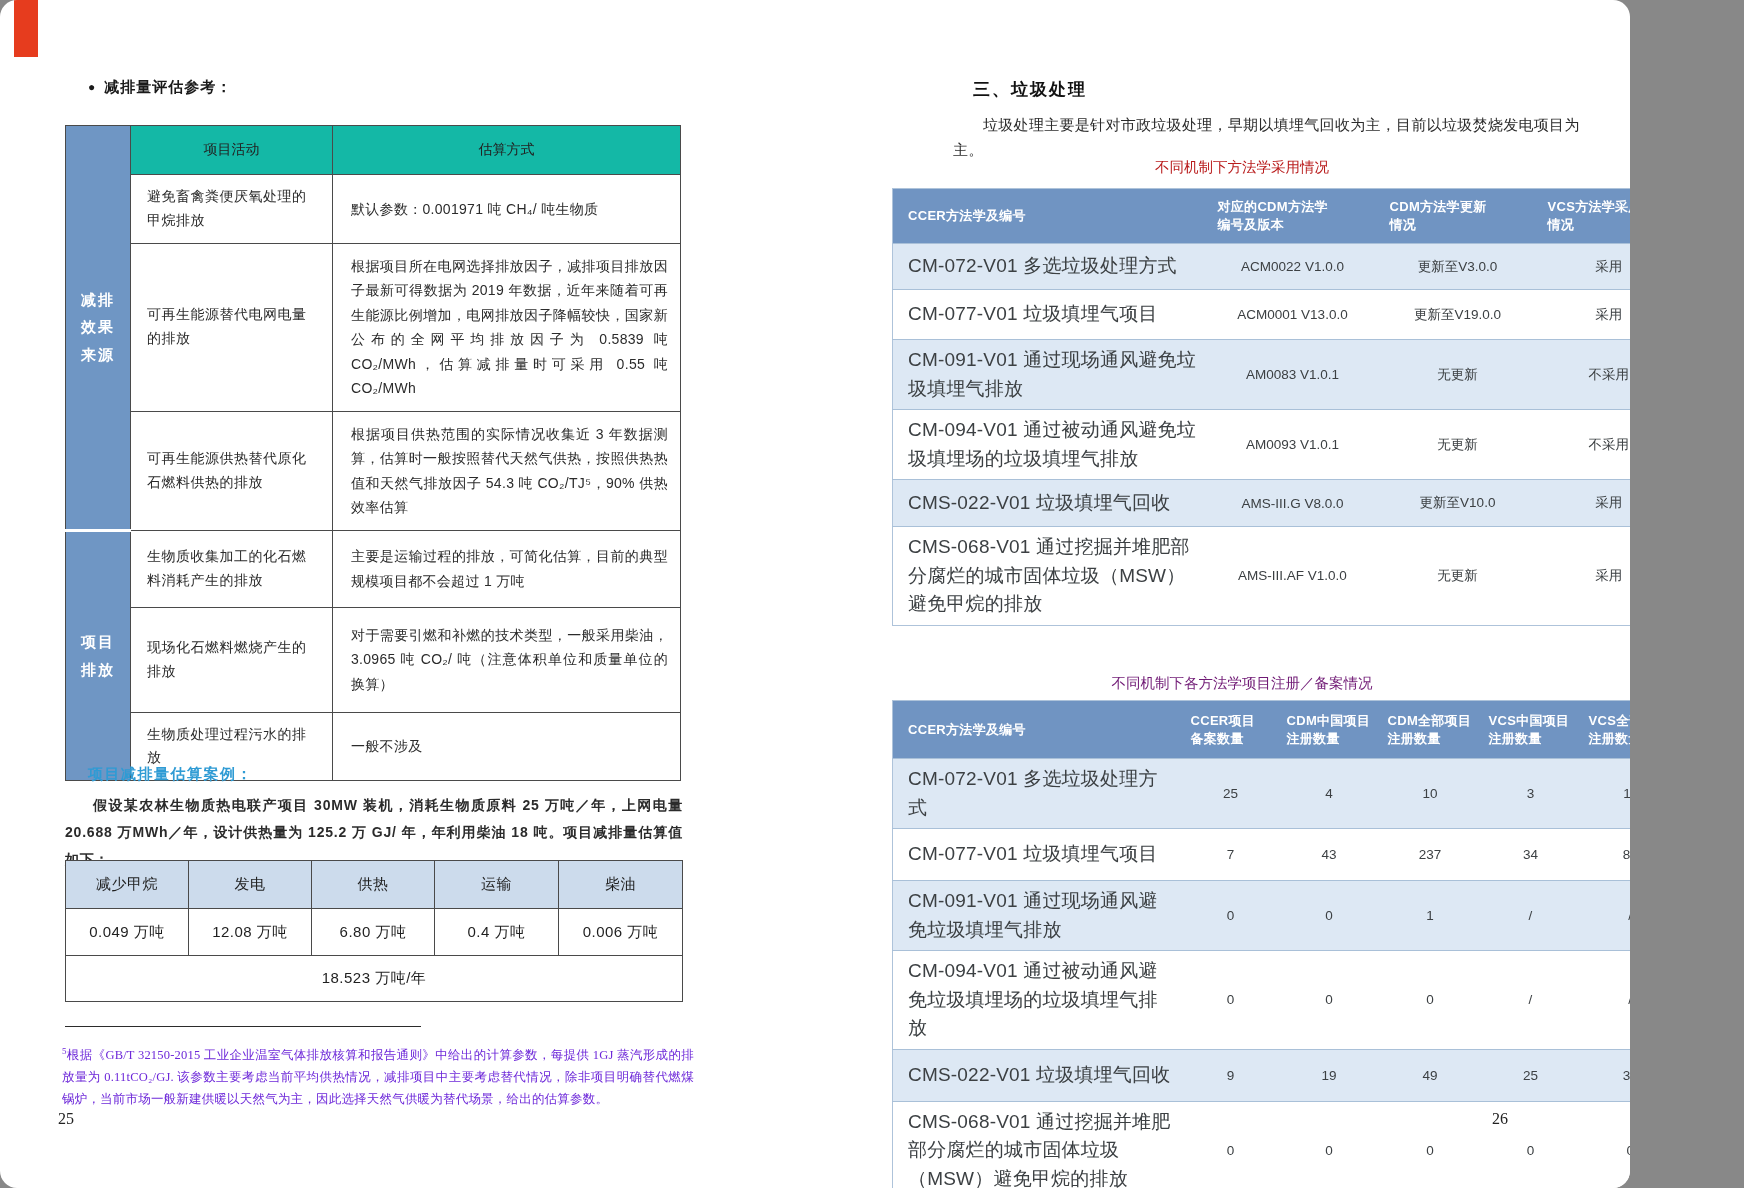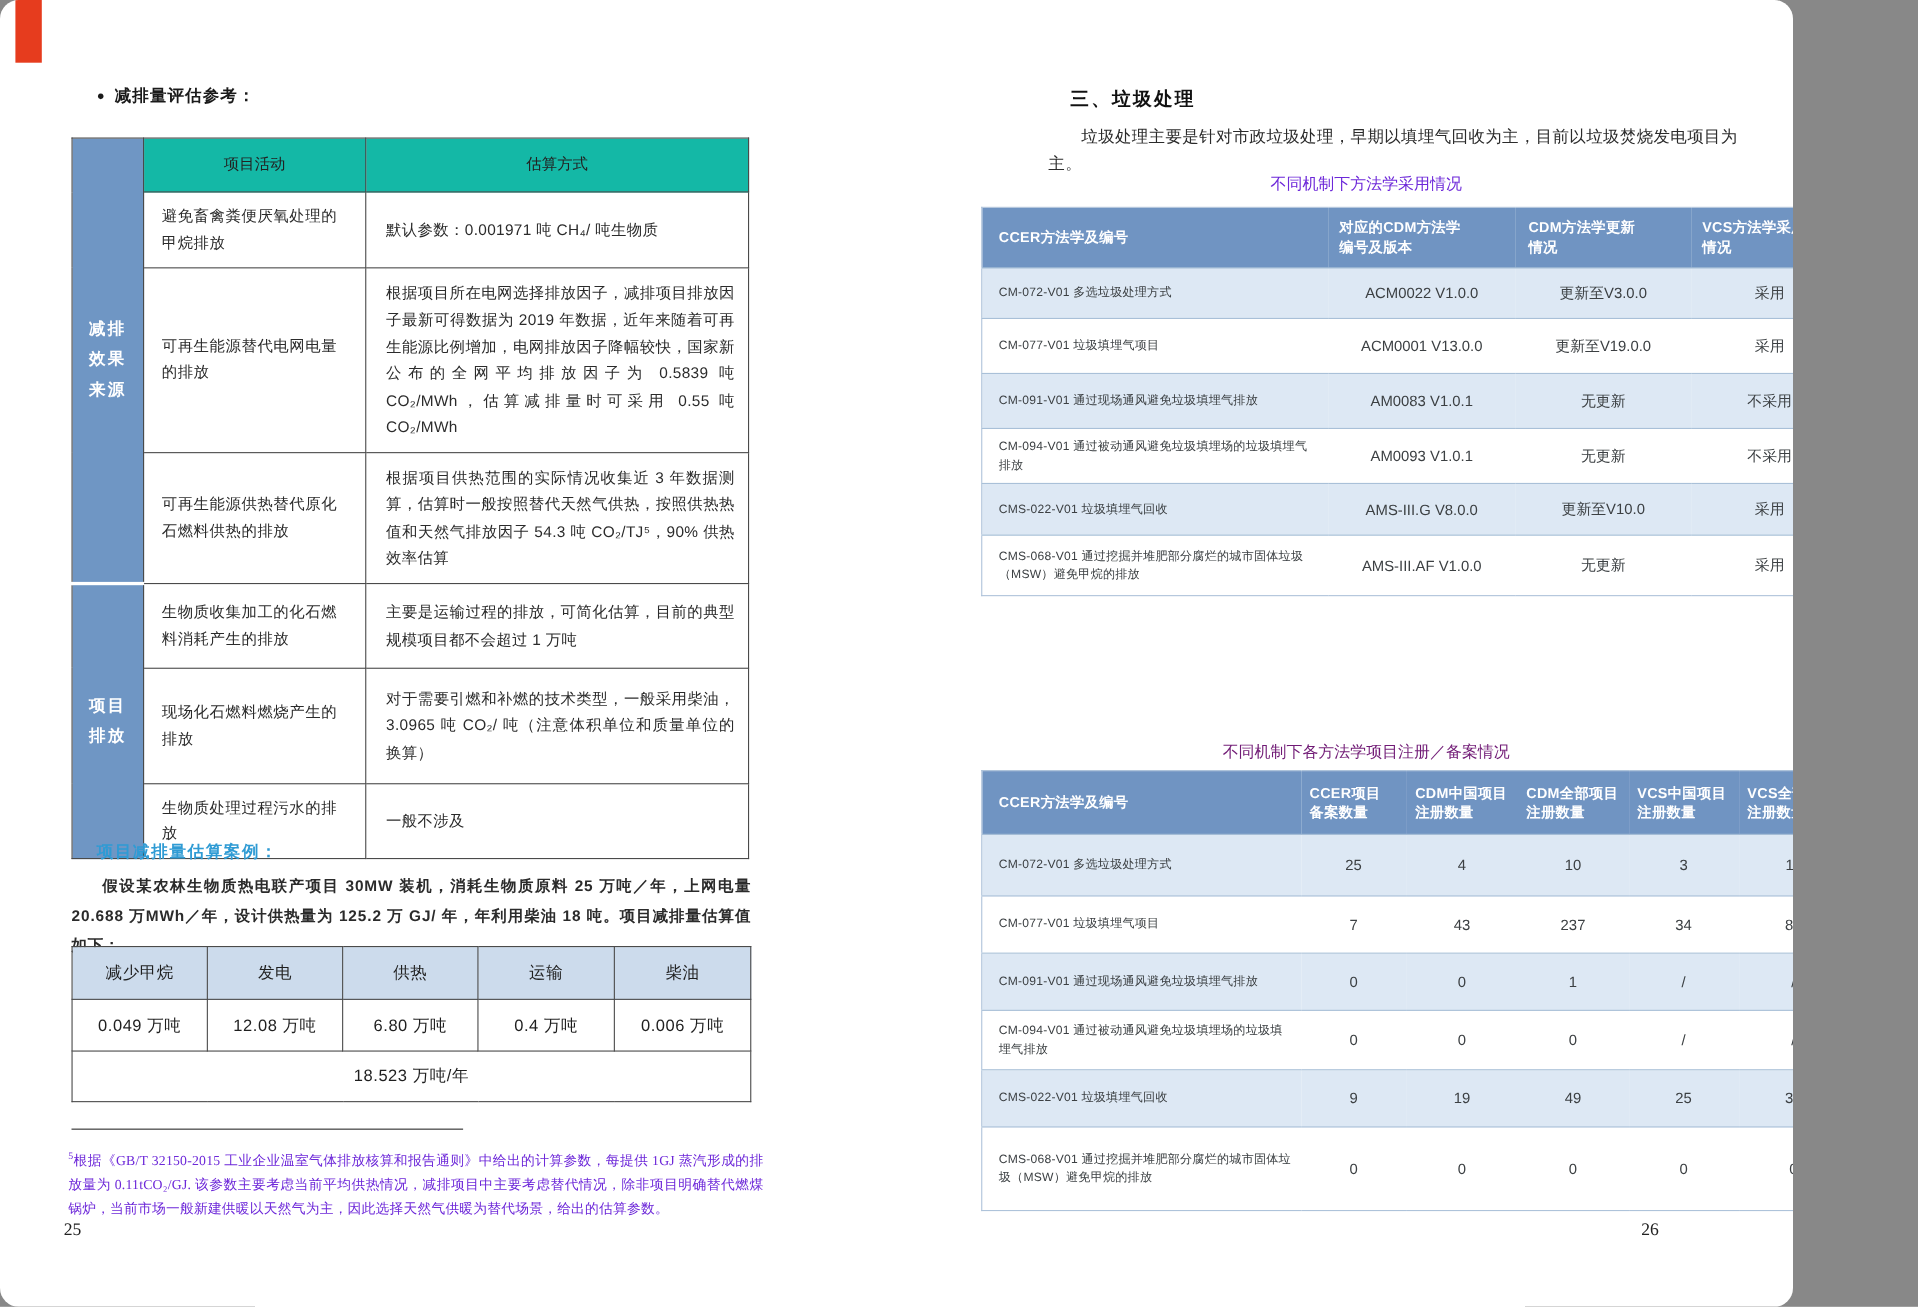--- a/index.html
+++ b/index.html
@@ -47,32 +47,32 @@
   table.case-tbl tr.c-t { height:46px; }
 
   .pl-footrule { left:65px; top:1026px; width:356px; height:0; border-top:1.5px solid #2b2b2b; }
   .pl-footnote { left:62px; top:1040px; width:632px; font-size:12.5px; color:#6d28d9; line-height:22px; text-align:justify; letter-spacing:0.2px; }
   .pl-footnote sup { font-size:9px; }
   .pl-pagenum { left:58px; top:1110px; font-size:16px; color:#222; }
 
   
   .pr-heading { left:973px; top:78px; font-size:17px; font-weight:bold; color:#111; letter-spacing:2px; }
   .pr-intro { left:953px; top:112px; width:648px; font-size:15px; color:#2b2b2b; line-height:25px; text-indent:2em; letter-spacing:0.3px; }
-  .pr-caption1 { left:892px; top:158px; width:700px; text-align:center; font-size:14.5px; color:#6d28d9; }
+  .pr-caption1 { left:892px; top:158px; width:700px; text-align:center; font-size:14.5px; color:#b91c1c; }
   .pr-caption2 { left:892px; top:674px; width:700px; text-align:center; font-size:14.5px; color:#701a75; }
   .pr-para { left:953px; top:558px; width:640px; font-size:15px; color:#2b2b2b; line-height:25.5px; text-align:justify; text-indent:2em; letter-spacing:0.3px; }
   .pr-pagenum { left:1492px; top:1110px; font-size:16px; color:#222; }
 
   table.blue-tbl { border-collapse:collapse; table-layout:fixed; border:1px solid #aec3da; }
   table.blue-tbl td { border-top:1px solid #a9c0d8; vertical-align:middle; }
   table.blue-tbl tr.h td {
     background:#7094c2; color:#ffffff; font-weight:bold; font-size:13px; line-height:1.35;
     border-top:none; letter-spacing:0.3px;
   }
-  table.blue-tbl td.name { text-align:left; padding:6px 8px 6px 15px; font-size:11px; color:#3c4043; line-height:1.5; letter-spacing:0.2px; }
+  table.blue-tbl td.name { text-align:left; padding:6px 8px 6px 15px; font-size:19px; color:#3c4043; line-height:1.5; letter-spacing:0.2px; }
   table.blue-tbl td.val  { text-align:center; font-size:13.5px; color:#3c4043; padding:0 2px; }
   table.blue-tbl tr.odd td  { background:#dde8f4; }
   table.blue-tbl tr.even td { background:#ffffff; }
 
   table.t1 { left:892px; top:188px; width:788px; }
   table.t1 tr.h   { height:55px; }
   table.t1 tr.d1  { height:46px; }
   table.t1 tr.d2  { height:50px; }
   table.t1 tr.d3  { height:50px; }
   table.t1 tr.d4  { height:50px; }

